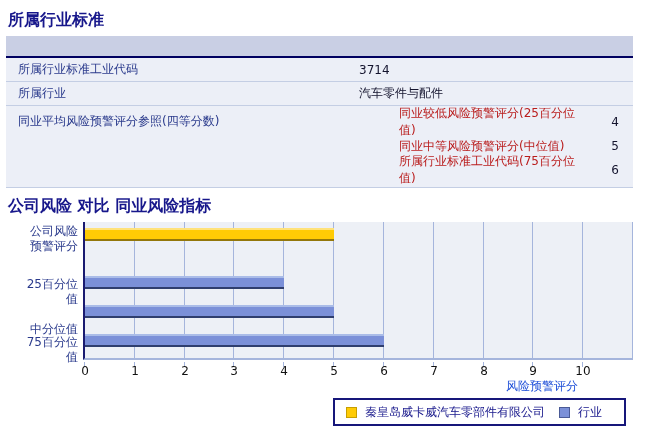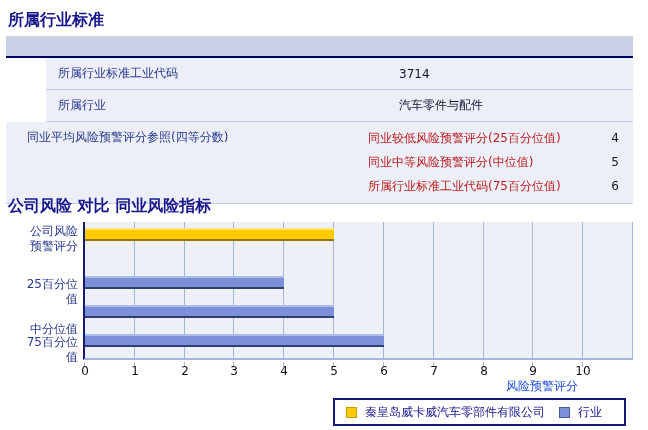--- a/index.html
+++ b/index.html
@@ -6,24 +6,24 @@
   html,body { background:#fff; }
   body { font-family:"DejaVu Sans","Liberation Sans",sans-serif; font-size:12px; }
   #stage { position:relative; width:648px; height:430px; background:#fff; overflow:hidden; }
 
   .sec-title { position:absolute; left:8px; font-weight:bold; font-size:16px; color:#17178b; }
 
   
   .tbl { position:absolute; left:6px; top:36px; width:627px; }
   .tbl-head { height:22px; background:#c9cfe4; border-bottom:2px solid #000060; }
   .trow { display:flex; background:#eceff7; border-bottom:1px solid #c4cee4; align-items:center; }
-  .trow.simple { height:32px;margin-left:40px; }
+  .trow.simple { height:24px; }
   .tlabel { flex:0 0 353px; padding-left:12px; color:#2a3a8c; }
   .tvalue { color:#14142e; }
-  .trow.group { align-items:flex-start; padding:4px 0 5px 9px; }
+  .trow.group { align-items:flex-start; padding:4px 0 5px 0;gap:40px; }
   .group .tlabel { padding-top:3px; }
   .subrows { flex:1; display:flex; flex-direction:column; }
   .subrow { display:flex; height:24px; align-items:center; }
   .sublabel { flex:1; color:#b91c1c; }
   .subvalue { width:52px; text-align:right; padding-right:14px; color:#14142e; }
 
   
   #plot { position:absolute; left:83px; top:222px; width:550px; height:138px;
           background:#edf0f6; border-left:2px solid #1a1a70;
           border-bottom:2px solid #a5b5dc; border-right:1px solid #a5b5dc; }

